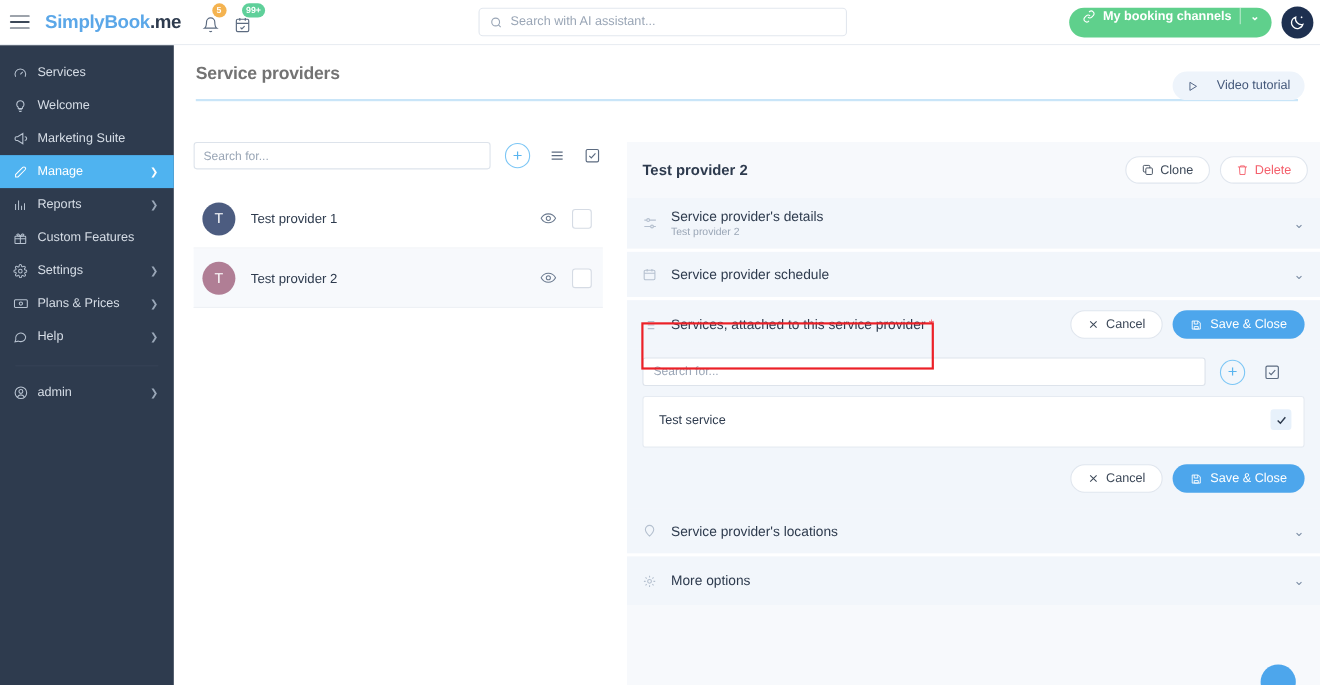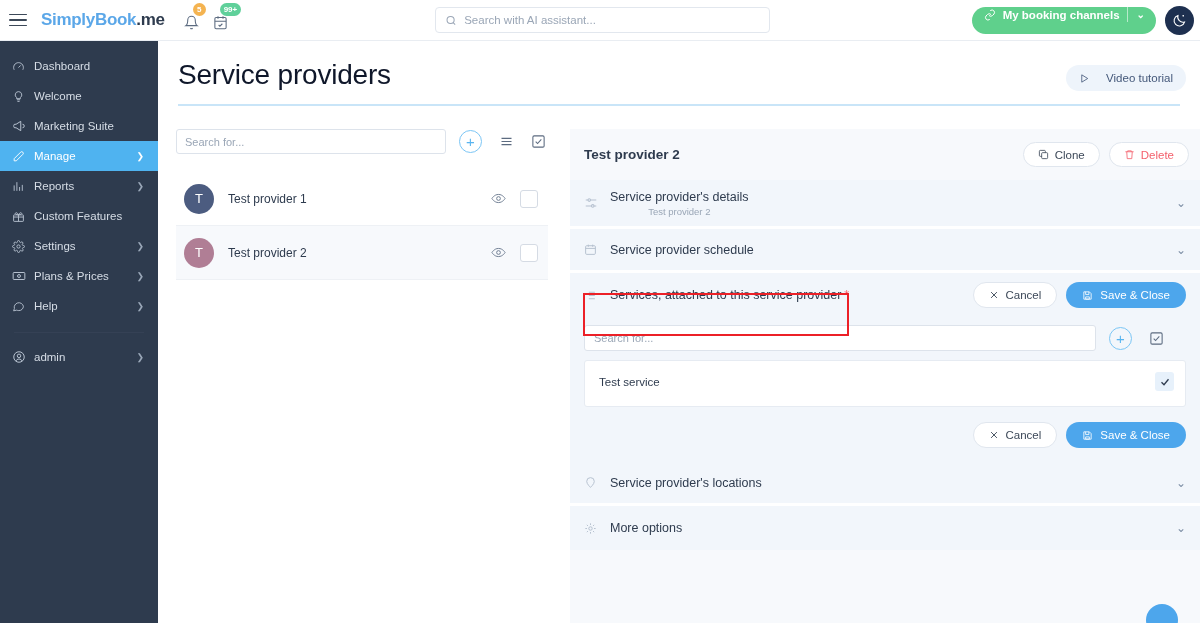--- a/index.html
+++ b/index.html
@@ -70,21 +70,21 @@
   .side-item.active .si-icon { color: #fff; }
   .side-item .si-chev {
     position: absolute; right: 14px; font-size: 9px; color: #9aa7b8;
   }
   .side-item.active .si-chev { color: #fff; }
   .side-divider { height: 1px; background: #42506557; margin: 11px 14px 9px 14px; }
 
   
   .main { position: absolute; top: 41px; left: 158px; width: 1042px; height: 582px; background: #fff; }
   .page-head { padding: 18px 20px 0 20px; }
-  .page-title { font-size: 28px; color: #0f172a; font-weight: 400; letter-spacing: -.2px; }
+  .page-title { font-size: 16px; color: #737373; font-weight: 700; letter-spacing: -.2px; }
   .title-rule { height: 2px; background: #c9e5f8; margin-top: 13px; }
   .video-btn {
     position: absolute; right: 14px; top: 24px; height: 26px;
     background: #eef4fb; border-radius: 13px; color: #44587a;
     display: flex; align-items: center; gap: 16px; padding: 4px 13px;
     font-size: 11.5px; cursor: pointer;
   }
 
   
   .list-panel { position: absolute; left: 18px; top: 88px; width: 372px; }
@@ -136,21 +136,21 @@
   .acc-section {
     background: #f2f6fb; border-bottom: 3px solid #fff; position: relative;
     display: flex; align-items: center; padding: 0 14px; cursor: pointer;
   }
   .acc-icon { width: 26px; color: #b5c0cf; display: flex; align-items: center; flex-shrink: 0; }
   .acc-label { font-size: 12.5px; color: #2e3b4e; }
   .acc-sub { font-size: 9.5px; color: #9aa6b6; margin-top: 2px; }
   .acc-chev { margin-left: auto; color: #7e8fa6; font-size: 12px; }
   .req-star { color: #f4606c; margin-left: 3px; }
 
-  .sec-details { height: 49px; text-align: center; }
+  .sec-details { height: 49px; }
   .sec-schedule { height: 44px; }
   .sec-services { height: 44px; cursor: default; }
   .sec-locations { height: 44px; }
   .sec-more { height: 44px; border-bottom: none; }
 
   .red-outline {
     position: absolute; left: 583px; top: 293px; width: 266px; height: 43px;
     border: 2px solid #ec2027; pointer-events: none; z-index: 12;
   }
 
@@ -259,21 +259,21 @@
 <div class="sidebar">
   <div style="height:10px"></div>
 
   <div class="side-item">
     <span class="si-icon">
       <svg width="13" height="13" viewBox="0 0 24 24" fill="none" stroke="currentColor" stroke-width="1.7">
           <path d="M4 18a9 9 0 1 1 16 0"></path>
           <path d="M12 14l4-4"></path>
         </svg>
     </span>
-    <span>Dashboard</span>
+    <span>Services</span>
   </div>
 
   <div class="side-item">
     <span class="si-icon">
       <svg width="13" height="13" viewBox="0 0 24 24" fill="none" stroke="currentColor" stroke-width="1.7">
           <path d="M9 18h6M10 21h4"></path>
           <path d="M12 3a6 6 0 0 0-3.5 10.9V16h7v-2.1A6 6 0 0 0 12 3z"></path>
         </svg>
     </span>
     <span>Welcome</span>

